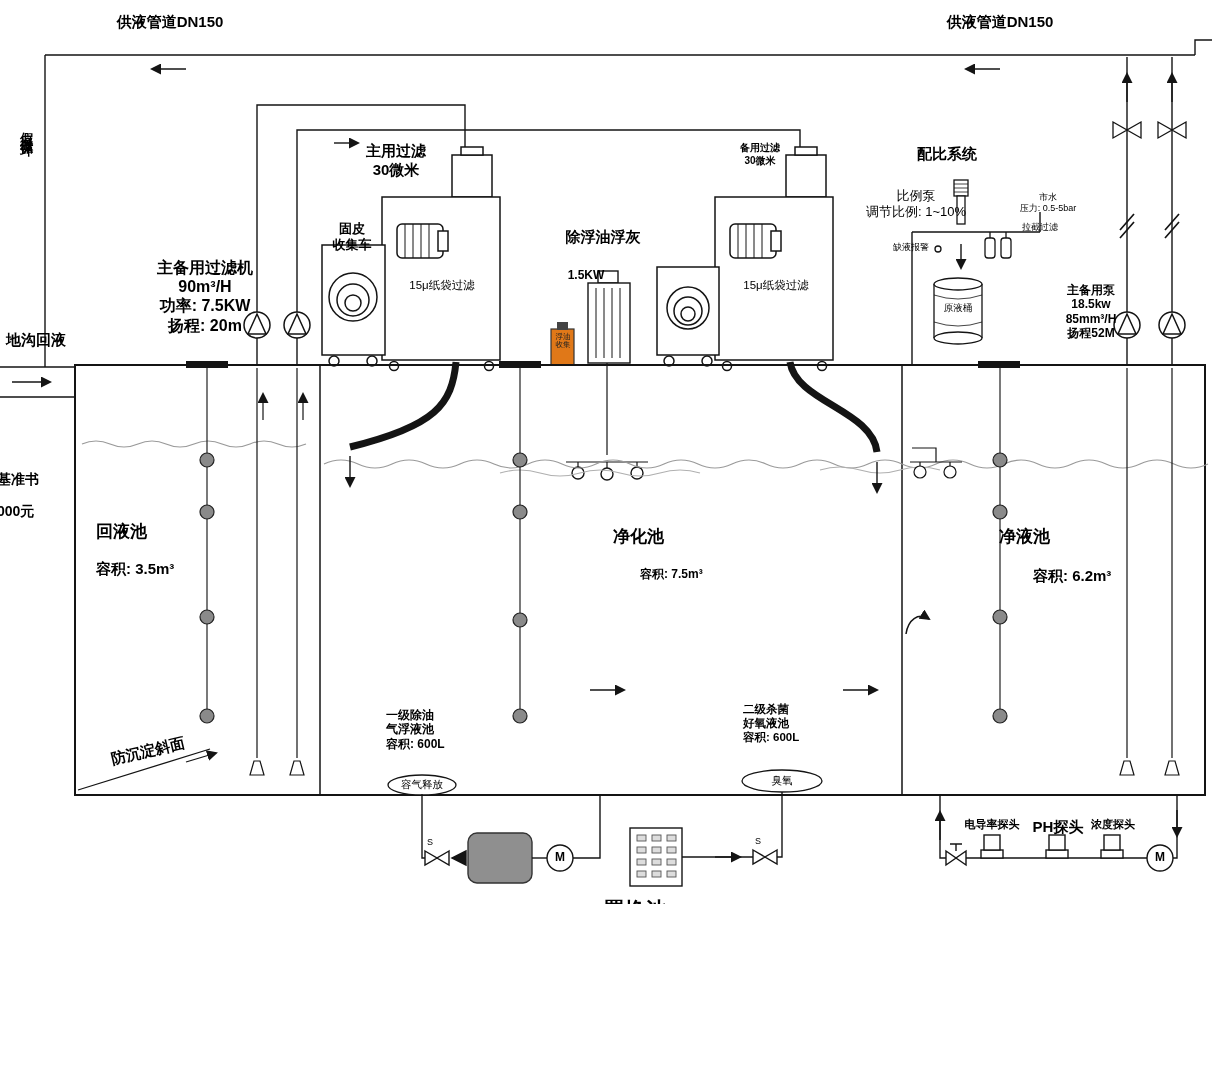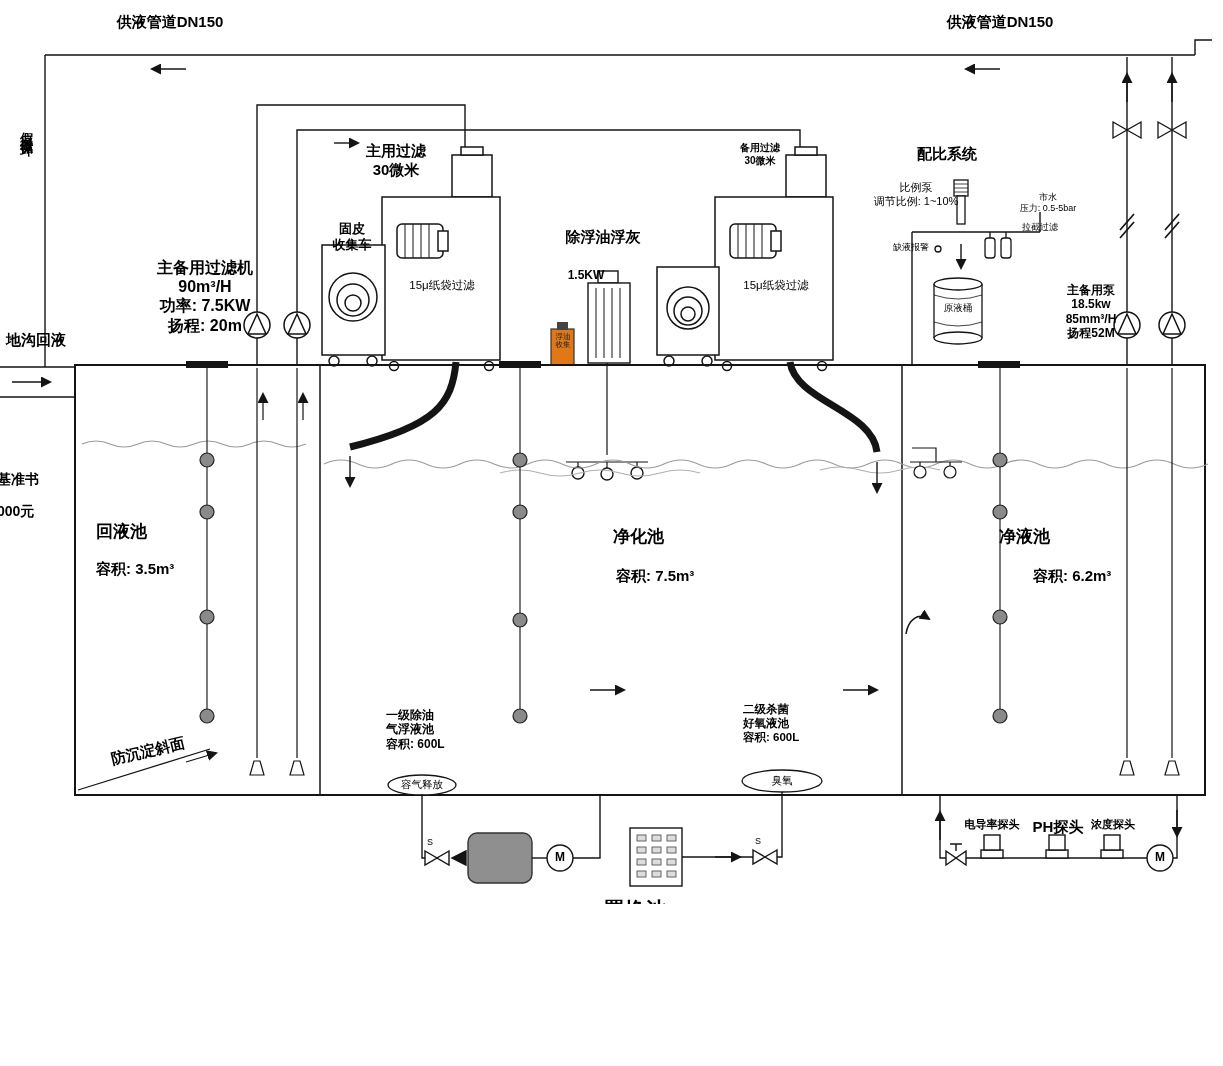--- a/index.html
+++ b/index.html
@@ -279,40 +279,40 @@
 <div class="lbl c b" style="left:205px;top:258px;font-size:16px;line-height:1.2">主备用过滤机
 90m³/H
 功率: 7.5KW
 扬程:  20m</div>
 
 <div class="lbl c b" style="left:603px;top:228px;font-size:15px">除浮油浮灰</div>
 <div class="lbl c b" style="left:586px;top:268px;font-size:12px">1.5KW</div>
 <div class="lbl c" style="left:563px;top:333px;font-size:7.5px;color:#222;line-height:1.1">浮油
 收集</div>
 
-<div class="lbl c" style="left:916px;top:181px;font-size:11px">比例泵
+<div class="lbl c" style="left:916px;top:188px;font-size:13px">比例泵
 调节比例: 1~10%</div>
 <div class="lbl c" style="left:1048px;top:192px;font-size:9px">市水
 压力: 0.5-5bar</div>
 <div class="lbl c" style="left:911px;top:242px;font-size:9px">缺液报警</div>
 <div class="lbl c" style="left:1040px;top:222px;font-size:9px">拉截过滤</div>
 <div class="lbl c" style="left:958px;top:302px;font-size:9.5px">原液桶</div>
 <div class="lbl c b" style="left:1091px;top:283px;font-size:12px;line-height:1.2">主备用泵
 18.5kw
 85mm³/H
 扬程52M</div>
 
 <div class="lbl b" style="left:6px;top:331px;font-size:15px">地沟回液</div>
 <div class="lbl b" style="left:-3px;top:471px;font-size:14px">基准书</div>
 <div class="lbl b" style="left:-3px;top:503px;font-size:14px">000元</div>
 
 <div class="lbl b" style="left:96px;top:521px;font-size:17px">回液池</div>
 <div class="lbl b" style="left:96px;top:560px;font-size:15px">容积: 3.5m³</div>
 <div class="lbl b" style="left:613px;top:526px;font-size:17px">净化池</div>
-<div class="lbl b" style="left:616px;top:567px;font-size:15px">容积: 7.5m³</div>
+<div class="lbl b" style="left:640px;top:567px;font-size:12px">容积: 7.5m³</div>
 <div class="lbl b" style="left:999px;top:526px;font-size:17px">净液池</div>
 <div class="lbl b" style="left:1033px;top:567px;font-size:15px">容积: 6.2m³</div>
 
 <div class="lbl rot b" style="left:148px;top:742px;font-size:15px">防沉淀斜面</div>
 <div class="lbl b" style="left:386px;top:708px;font-size:12px;line-height:1.2">一级除油
 气浮液池
 容积: 600L</div>
 <div class="lbl b" style="left:743px;top:703px;font-size:11.5px;line-height:1.2">二级杀菌
 好氧液池
 容积: 600L</div>

